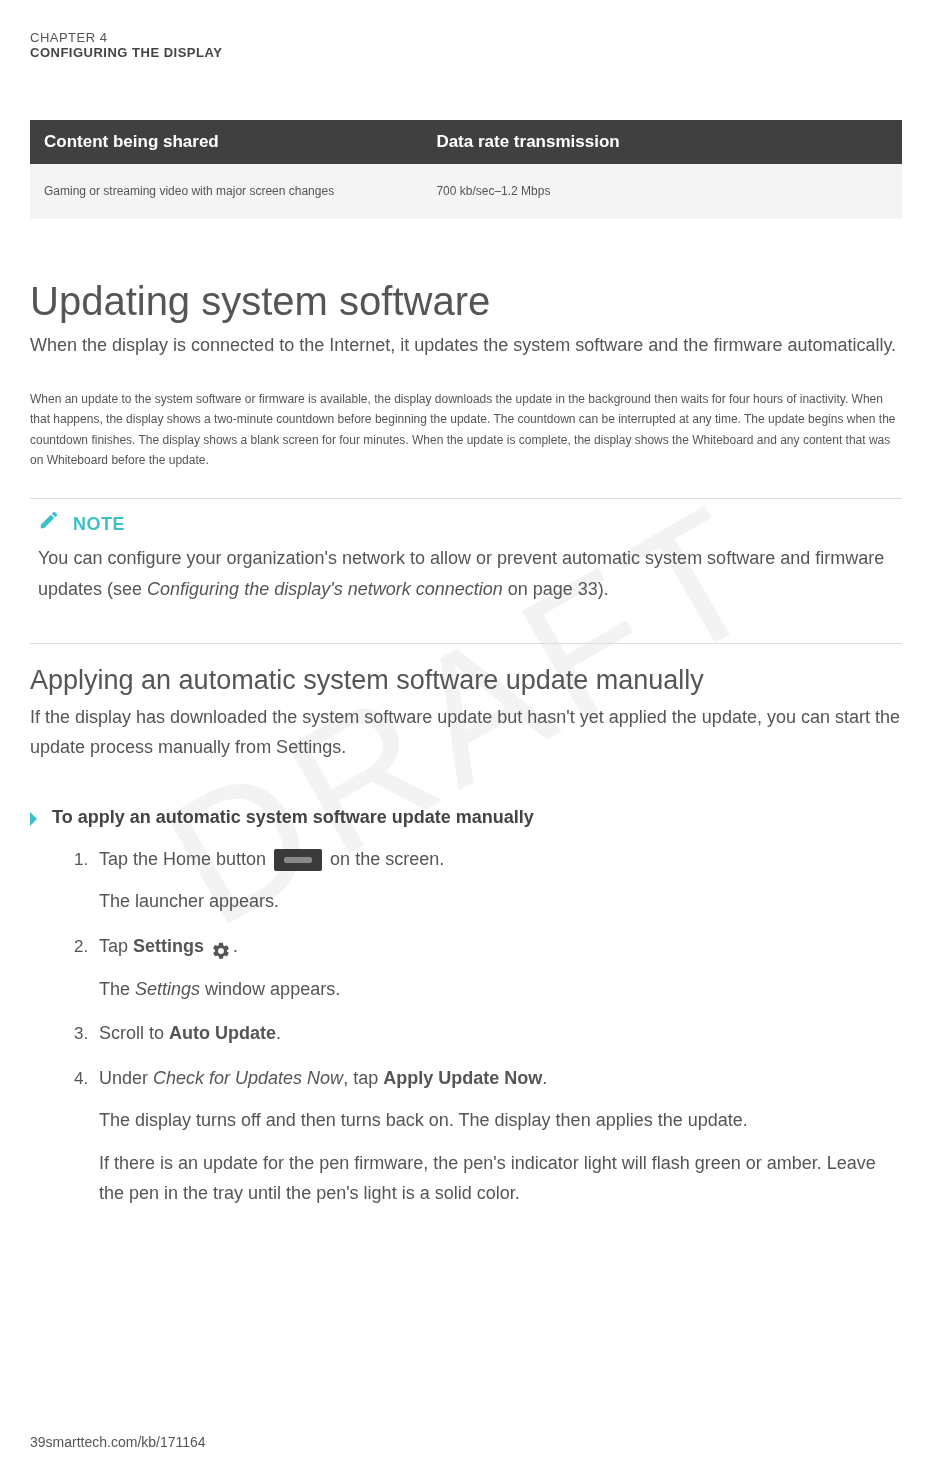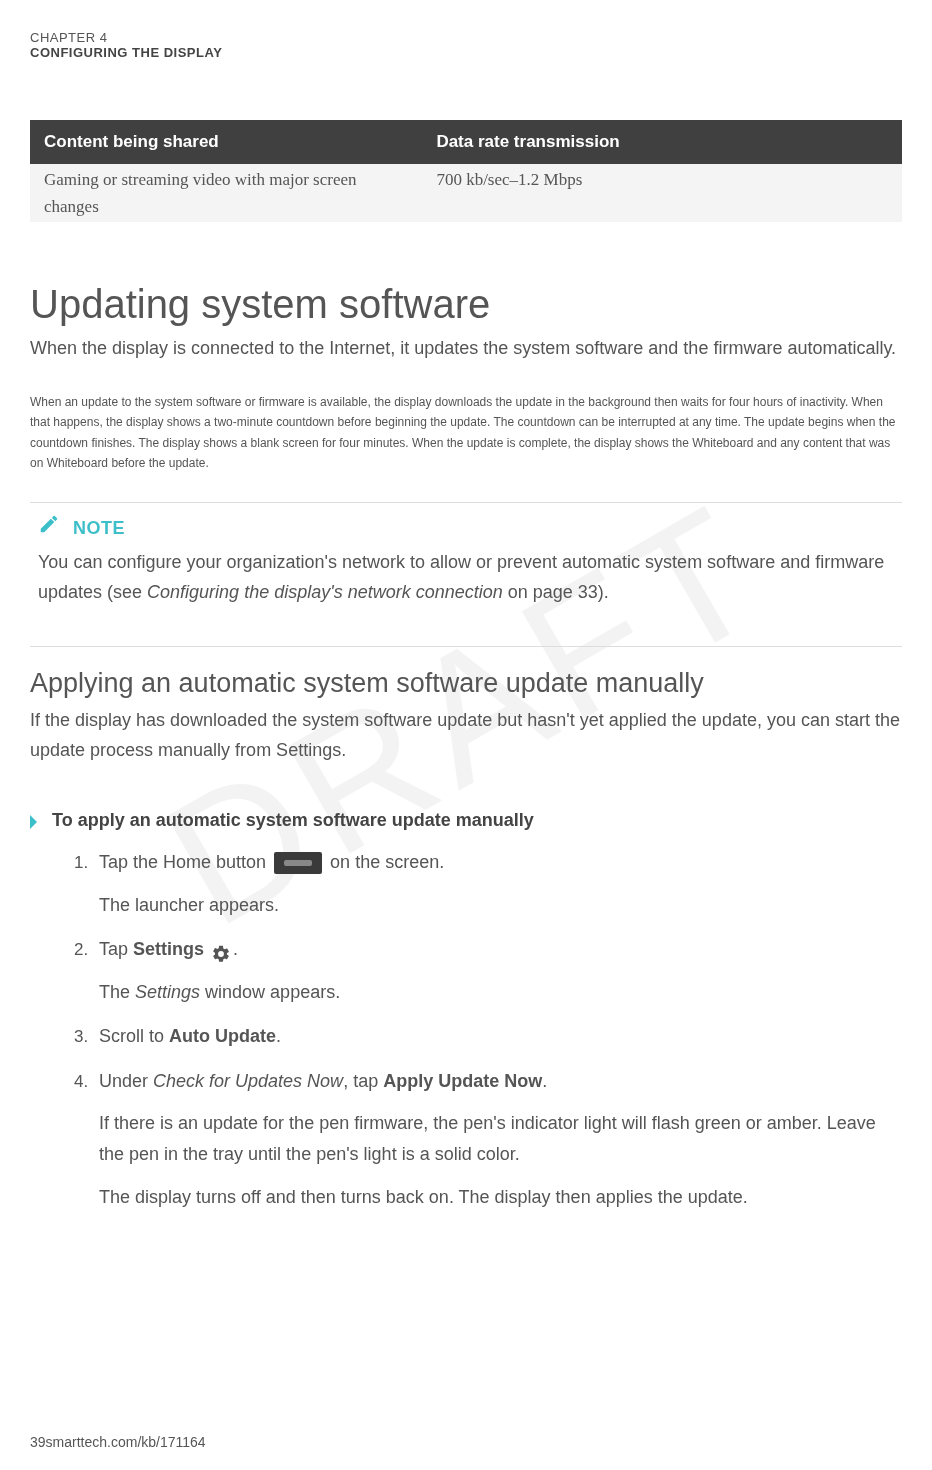--- a/index.html
+++ b/index.html
@@ -23,21 +23,21 @@
     letter-spacing: 10px;
     user-select: none;
     opacity:0.5;
   }
   .content { position: relative; z-index: 1; }
   .chapter-label { font-size: 13px; color: #555; letter-spacing: 0.5px; }
   .chapter-title { font-size: 13px; font-weight: 700; color: #444; letter-spacing: 0.5px; }
   .table { width: 100%; margin-top: 60px; border-collapse: collapse; }
   .th-row { background: #404040; }
   .th { color: #fff; font-weight: 700; text-align: left; padding: 12px 14px; font-size: 17px; }
-  .td { background: #f4f4f4; padding: 2px 14px; color: #555; font-size: 17px; vertical-align: top; line-height:1.6;font-family:Liberation Serif, serif;}
+  .td { background: #f4f4f4; padding: 18px 14px; color: #555; font-size: 12px; vertical-align: top; line-height:1.6;}
   .col1 { width: 45%; }
   h1.section { font-size: 40px; font-weight: 400; color: #555; margin-top: 60px; }
   p.body { font-size: 18px; color: #555; line-height: 1.7; margin-top: 6px; }
   p.body2 { font-size: 12px; color: #555; line-height: 1.7; margin-top: 28px; }
   .hr { border:0; border-top:1px solid #ddd; margin-top:28px;}
   .note-box { padding: 10px 8px 10px 8px; }
   .note-header { display:flex; align-items:flex-end; gap:13px; }
   .note-label { color:#3dbfc9; font-weight:700; font-size:18px; letter-spacing:0.5px;}
   .note-icon svg { width:22px; height:22px; }
   .note-text { font-size: 18px; color:#555; line-height:1.7; margin-top:8px;}
@@ -127,22 +127,22 @@
       </span><span>.</span>
       <div class="step-sub">
         <span>The </span><span class="italic">Settings</span><span> window appears.</span>
       </div>
     </li>
     <li>
       <span>Scroll to </span><span class="bold">Auto Update</span><span>.</span>
     </li>
     <li>
       <span>Under </span><span class="italic">Check for Updates Now</span><span>, tap </span><span class="bold">Apply Update Now</span><span>.</span>
+      <div class="step-sub">The display turns off and then turns back on. The display then applies the update.</div>
       <div class="step-sub">If there is an update for the pen firmware, the pen's indicator light will flash green or amber. Leave the pen in the tray until the pen's light is a solid color.</div>
-      <div class="step-sub">The display turns off and then turns back on. The display then applies the update.</div>
     </li>
   </ol>
 </div>
 
 <div class="footer">
   <span>39</span>
   <span>smarttech.com/kb/171164</span>
 </div>
 
 </body></html>

